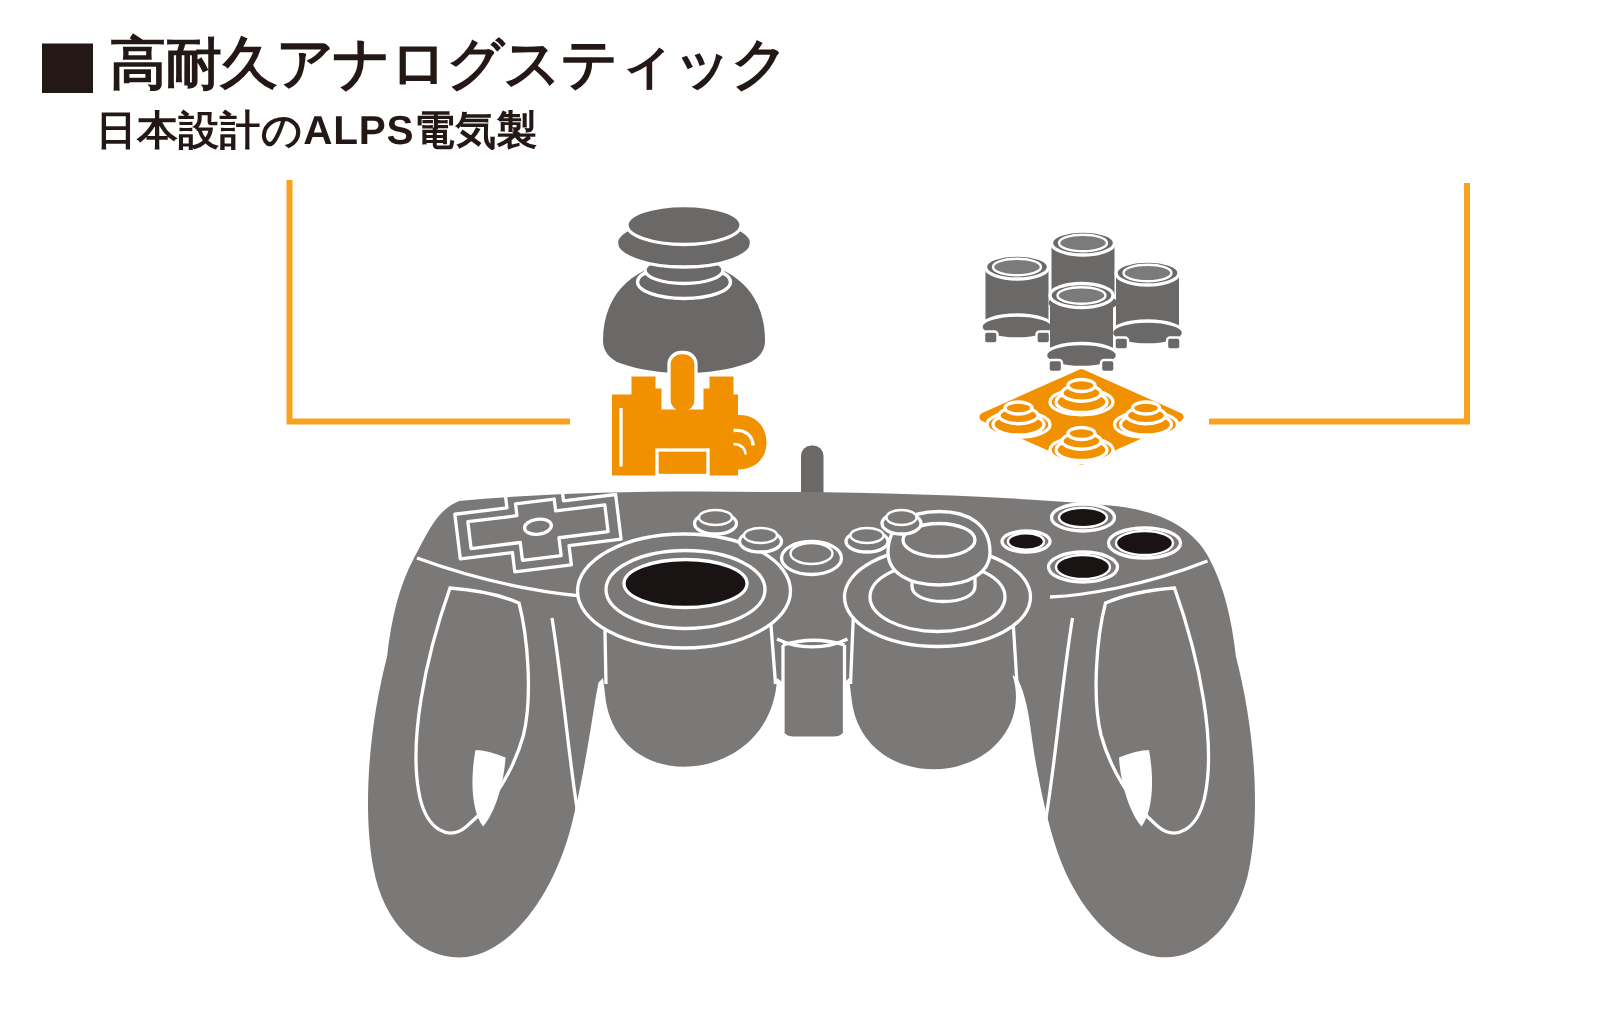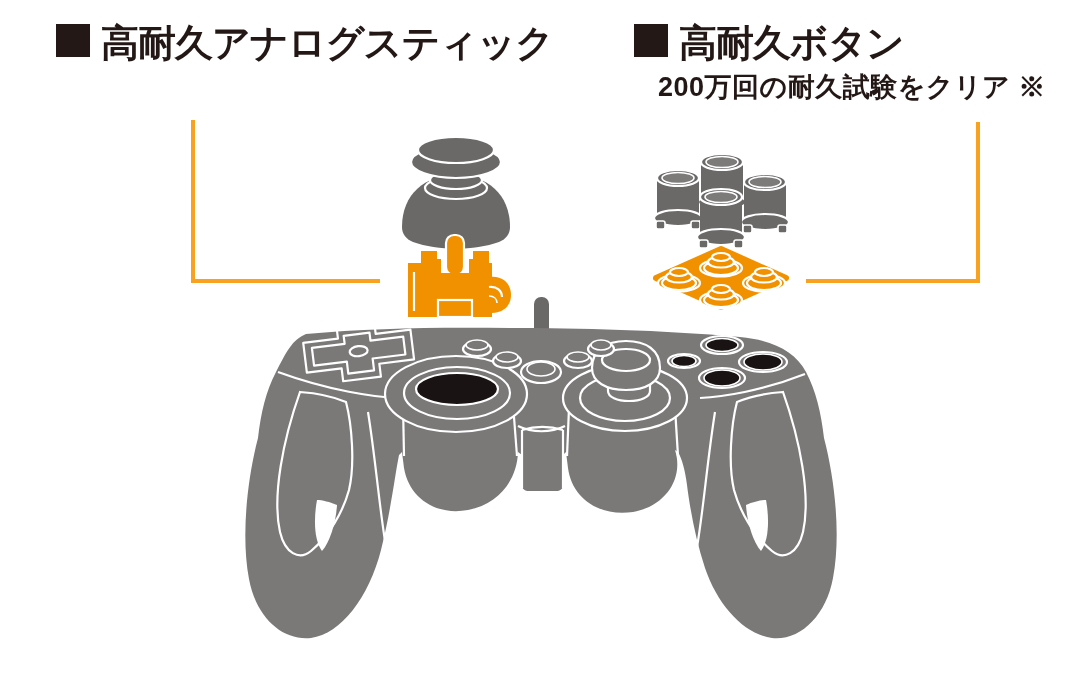--- a/index.html
+++ b/index.html
@@ -5,21 +5,21 @@
   html,body{margin:0;padding:0;background:#fff;}
   .canvas{
     position:relative;
     width:1080px;height:687px;
     background:var(--background,#ffffff);
     overflow:hidden;
     font-family:"Liberation Sans", sans-serif;
   }
   .illustration{position:absolute;left:0;top:0;}
   .label{position:absolute;color:var(--heading-text,#231815);}
-  .label-title-row{display:flex;align-items:flex-start;gap:11px;margin-left:28px;}
+  .label-title-row{display:flex;align-items:flex-end;gap:11px;}
   .bullet{
     width:34px;height:33px;flex:0 0 auto;
     background:var(--heading-text,#231815);
   }
   .label-title{
     font-size:38px;font-weight:bold;line-height:1;
     letter-spacing:-1px;white-space:nowrap;
   }
   .label-subtitle{
     font-size:27px;font-weight:600;line-height:1.1;
@@ -246,24 +246,18 @@
         <ellipse class="f-body s-w-th" cx="601" cy="345" rx="10" ry="5"></ellipse>
       </g>
     </g>
   </svg>
 
   <div class="label label-left">
     <div class="label-title-row">
       <span class="bullet"></span>
       <span class="label-title">高耐久アナログスティック</span>
     </div>
+    <div class="label-subtitle">日本設計のALPS電気製</div>
   </div>
 
-  <div class="label label-right">
-    <div class="label-title-row">
-      <span class="bullet"></span>
-      <span class="label-title">高耐久ボタン</span>
-    </div>
-    <div class="label-subtitle">200万回の耐久試験をクリア ※</div>
-  </div>
 
 
 </div>
 
 </body></html>

